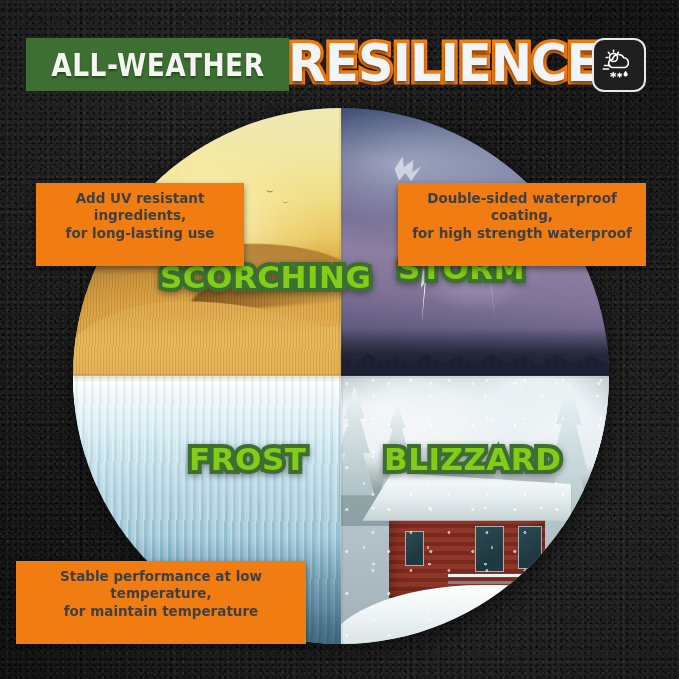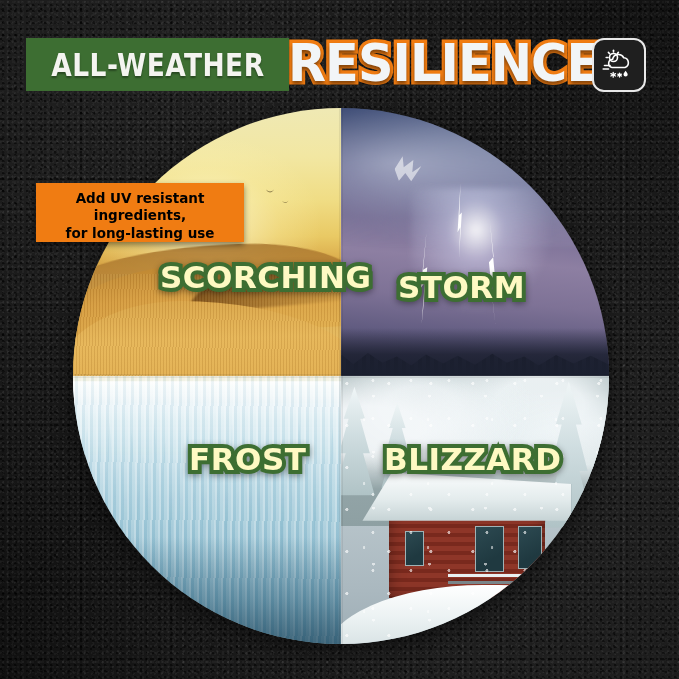--- a/index.html
+++ b/index.html
@@ -310,42 +310,42 @@
     pointer-events: none;
   }
 
   
   .quad-label {
     position: absolute;
     font-family: "DejaVu Sans", sans-serif;
     font-weight: 800;
     font-size: 31px;
     letter-spacing: 0.5px;
-    color: #fef9c3;
+    color: #84cc16;
     -webkit-text-stroke: 8px #3d6e32;
     paint-order: stroke fill;
     white-space: nowrap;
     line-height: 1;
     filter: drop-shadow(0 2px 3px rgba(0,0,0,.4));
   }
   #label-scorching { left: 160px; top: 262px; }
-  #label-storm     { left: 398px; top: 272px; }
+  #label-storm     { left: 398px; top: 253px; }
   #label-frost     { left: 189px; top: 444px; }
   #label-blizzard  { left: 384px; top: 444px; }
 
   
   .callout {
     position: absolute;
     background: #f07c12;
-    color: #000000;
+    color: #404040;
     font-family: "DejaVu Sans", sans-serif;
     font-size: 13.5px;
     font-weight: 700;
     line-height: 1.28;
-    padding: 7px 10px 0 10px;
+    padding: 7px 10px 24px 10px;
     text-align: center;
     box-shadow: 0 3px 6px rgba(0,0,0,.45);
     white-space: pre-line;
   }
   #callout-scorching { left: 36px;  top: 183px; width: 208px; }
   #callout-storm     { left: 398px; top: 183px; width: 248px; }
   #callout-frost     { left: 16px;  top: 561px; width: 290px; }
   #callout-blizzard  { left: 355px; top: 561px; width: 305px; }
 </style>
 </head>
@@ -454,14 +454,18 @@
     <div id="seam-h"></div>
   </div>
 
   <span class="quad-label" id="label-scorching">SCORCHING</span>
   <span class="quad-label" id="label-storm">STORM</span>
   <span class="quad-label" id="label-blizzard">BLIZZARD</span>
   <span class="quad-label" id="label-frost">FROST</span>
 
   <div class="callout" id="callout-scorching">Add UV resistant ingredients,
 for long-lasting use</div>
+  <div class="callout" id="callout-storm">Double-sided waterproof coating,
+for high strength waterproof</div>
+  <div class="callout" id="callout-frost">Stable performance at low temperature,
+for maintain temperature</div>
 
 </div>
 
 </body></html>

